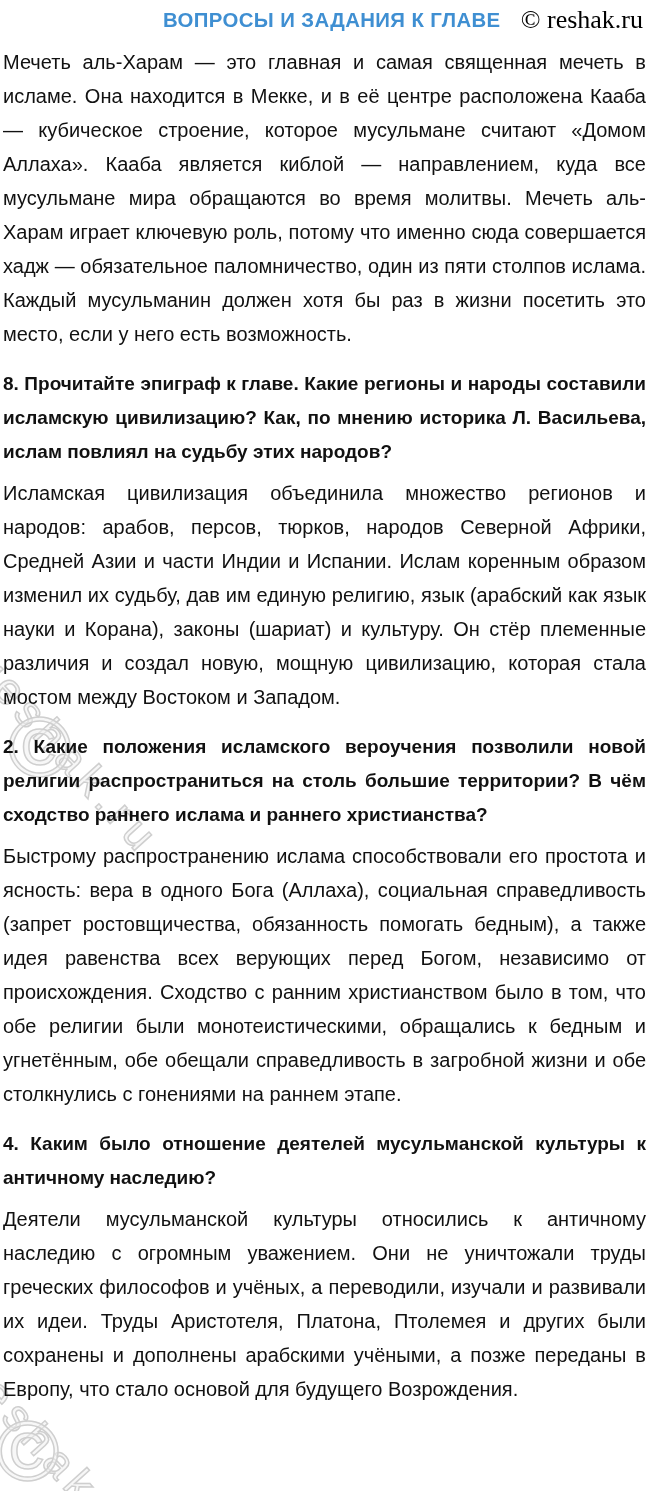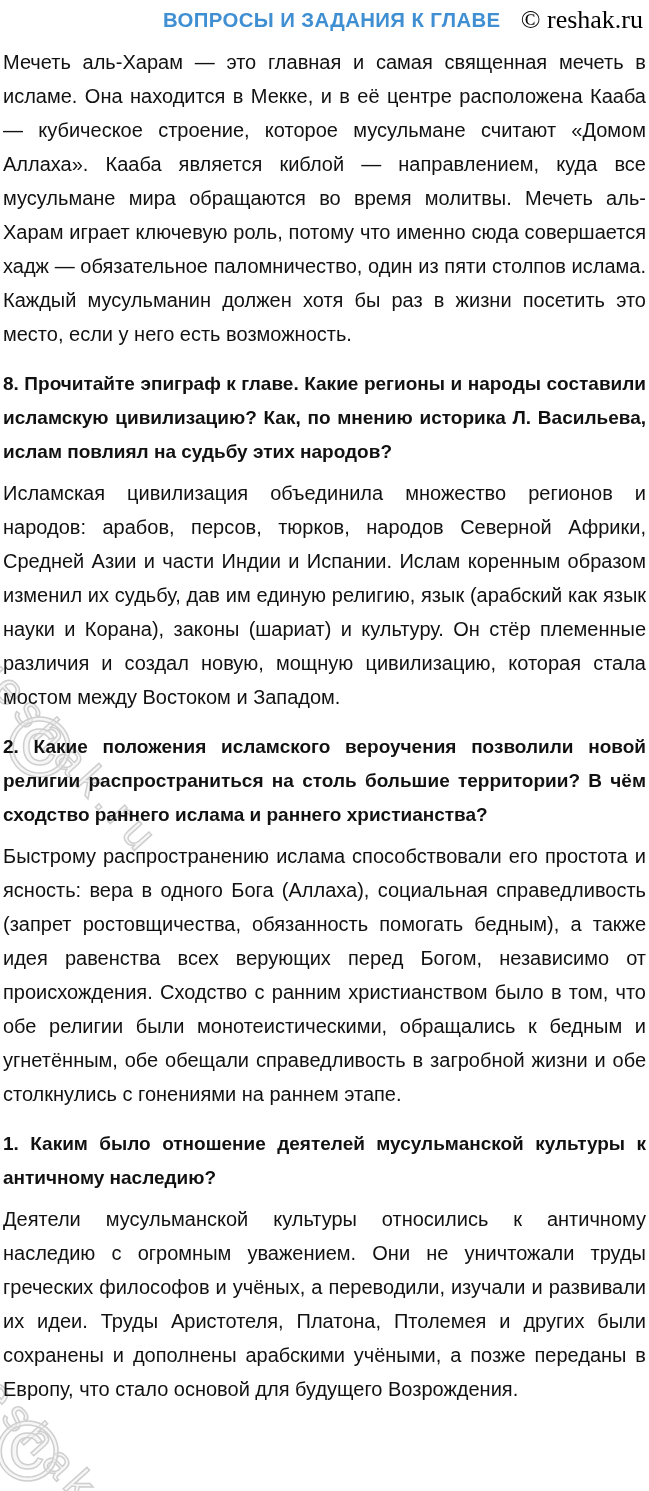--- a/index.html
+++ b/index.html
@@ -110,18 +110,18 @@
   <div class="content">
 
     <p class="answer">Мечеть аль-Харам — это главная и самая священная мечеть в исламе. Она находится в Мекке, и в её центре расположена Кааба — кубическое строение, которое мусульмане считают «Домом Аллаха». Кааба является киблой — направлением, куда все мусульмане мира обращаются во время молитвы. Мечеть аль-Харам играет ключевую роль, потому что именно сюда совершается хадж — обязательное паломничество, один из пяти столпов ислама. Каждый мусульманин должен хотя бы раз в жизни посетить это место, если у него есть возможность.</p>
 
     <p class="question">8. Прочитайте эпиграф к главе. Какие регионы и народы составили исламскую цивилизацию? Как, по мнению историка Л. Васильева, ислам повлиял на судьбу этих народов?</p>
     <p class="answer">Исламская цивилизация объединила множество регионов и народов: арабов, персов, тюрков, народов Северной Африки, Средней Азии и части Индии и Испании. Ислам коренным образом изменил их судьбу, дав им единую религию, язык (арабский как язык науки и Корана), законы (шариат) и культуру. Он стёр племенные различия и создал новую, мощную цивилизацию, которая стала мостом между Востоком и Западом.</p>
 
     <p class="question">2. Какие положения исламского вероучения позволили новой религии распространиться на столь большие территории? В чём сходство раннего ислама и раннего христианства?</p>
     <p class="answer">Быстрому распространению ислама способствовали его простота и ясность: вера в одного Бога (Аллаха), социальная справедливость (запрет ростовщичества, обязанность помогать бедным), а также идея равенства всех верующих перед Богом, независимо от происхождения. Сходство с ранним христианством было в том, что обе религии были монотеистическими, обращались к бедным и угнетённым, обе обещали справедливость в загробной жизни и обе столкнулись с гонениями на раннем этапе.</p>
 
-    <p class="question">1. Каким было отношение деятелей мусульманской культуры к античному наследию?</p>
+    <p class="question">4. Каким было отношение деятелей мусульманской культуры к античному наследию?</p>
     <p class="answer">Деятели мусульманской культуры относились к античному наследию с огромным уважением. Они не уничтожали труды греческих философов и учёных, а переводили, изучали и развивали их идеи. Труды Аристотеля, Платона, Птолемея и других были сохранены и дополнены арабскими учёными, а позже переданы в Европу, что стало основой для будущего Возрождения.</p>
 
   </div>
 
 </div>
 
 </body></html>

